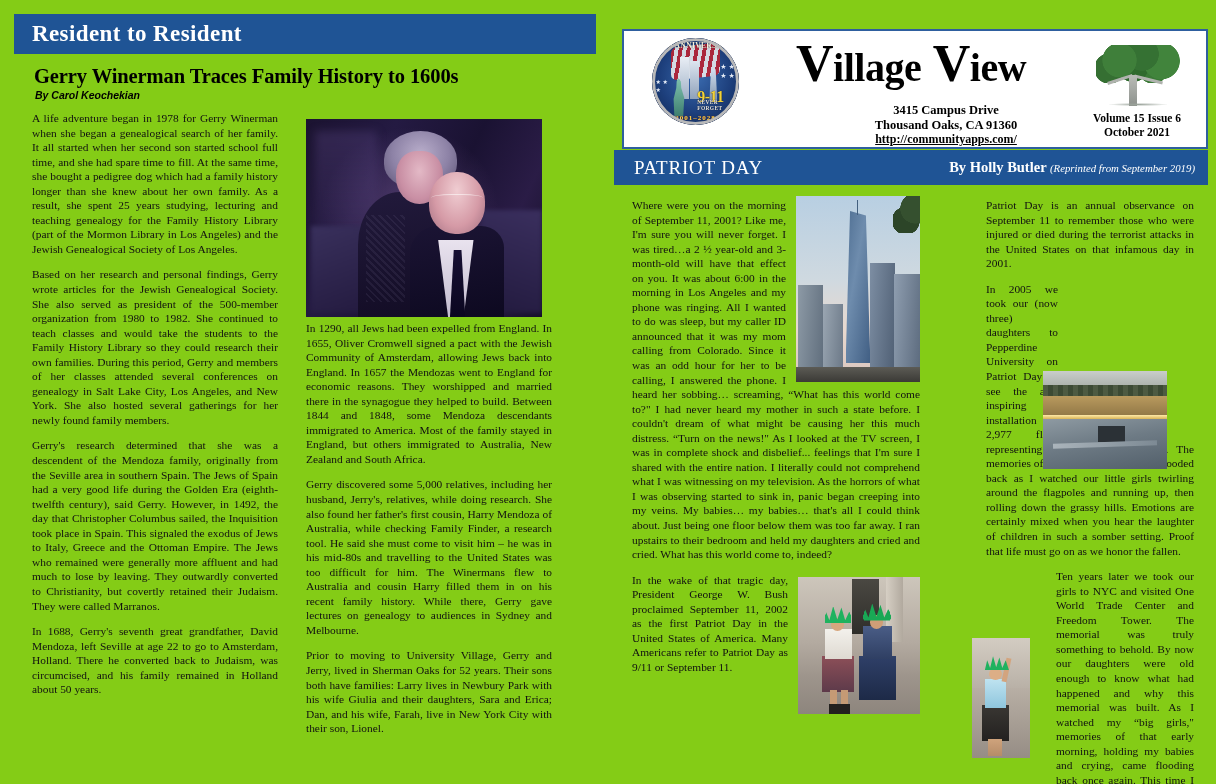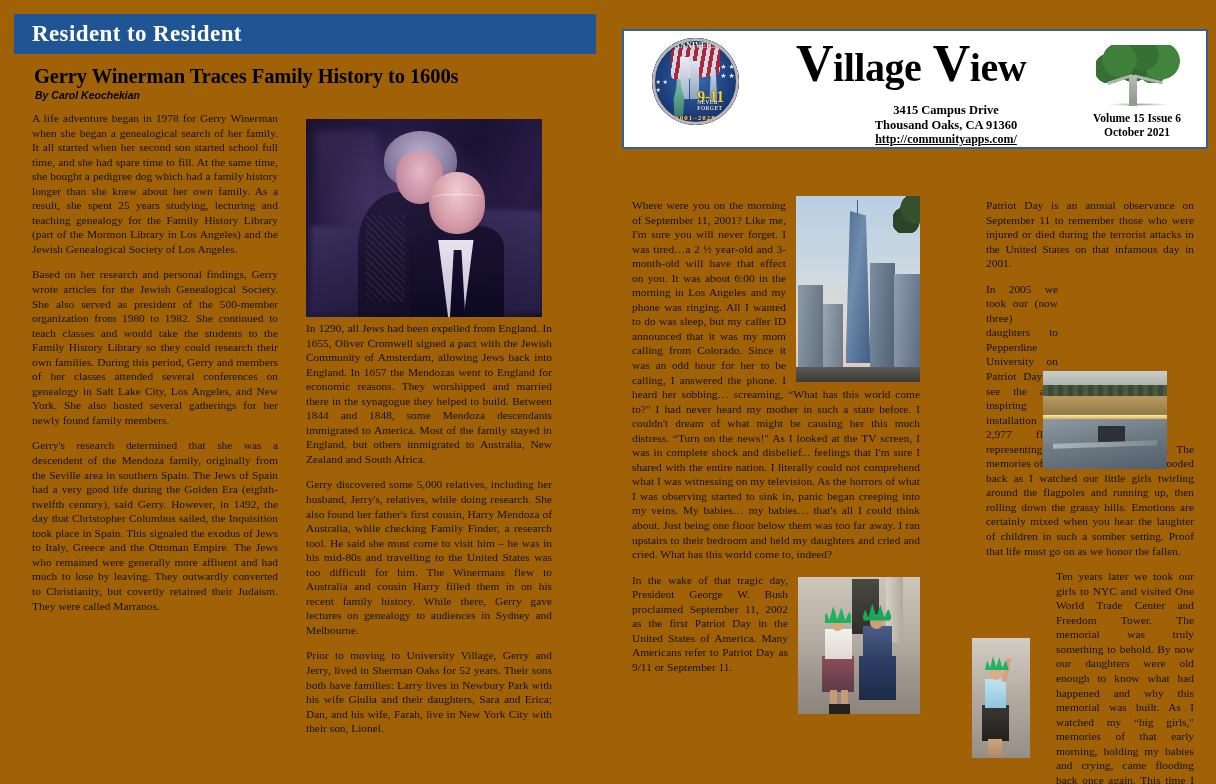--- a/index.html
+++ b/index.html
@@ -6,21 +6,21 @@
   html, body {
     margin: 0; padding: 0;
     width: 1216px; height: 784px;
     background: #ffffff;
     font-family: "Liberation Sans", sans-serif;
     overflow: hidden;
   }
   .page {
     position: relative;
     width: 1216px; height: 784px;
-    background: #a16207;
+    background: #84cc16;
   }
 
   
   .left-page {
     position: absolute;
     left: 14px; top: 14px;
     width: 582px; height: 756px;
   }
   .section-banner {
     width: 100%;
@@ -468,20 +468,21 @@
         <div class="pc-shirt"></div>
         <div class="pc-tie"></div>
         <div class="pc-man-head"></div>
         <div class="pc-man-glasses"></div>
       </div>
 
       <div class="lcol lcol-a bodytext">
         <p>A life adventure began in 1978 for Gerry Winerman when she began a genealogical search of her family. It all started when her second son started school full time, and she had spare time to fill. At the same time, she bought a pedigree dog which had a family history longer than she knew about her own family. As a result, she spent 25 years studying, lecturing and teaching genealogy for the Family History Library (part of the Mormon Library in Los Angeles) and the Jewish Genealogical Society of Los Angeles.</p>
         <p>Based on her research and personal findings, Gerry wrote articles for the Jewish Genealogical Society. She also served as president of the 500-member organization from 1980 to 1982. She continued to teach classes and would take the students to the Family History Library so they could research their own families. During this period, Gerry and members of her classes attended several conferences on genealogy in Salt Lake City, Los Angeles, and New York. She also hosted several gatherings for her newly found family members.</p>
         <p>Gerry's research determined that she was a descendent of the Mendoza family, originally from the Seville area in southern Spain. The Jews of Spain had a very good life during the Golden Era (eighth-twelfth century), said Gerry. However, in 1492, the day that Christopher Columbus sailed, the Inquisition took place in Spain. This signaled the exodus of Jews to Italy, Greece and the Ottoman Empire. The Jews who remained were generally more affluent and had much to lose by leaving. They outwardly converted to Christianity, but covertly retained their Judaism. They were called Marranos.</p>
+        <p>In 1688, Gerry's seventh great grandfather, David Mendoza, left Seville at age 22 to go to Amsterdam, Holland. There he converted back to Judaism, was circumcised, and his family remained in Holland about 50 years.</p>
       </div>
 
       <div class="lcol lcol-b bodytext" style="top:210px;">
         <p>In 1290, all Jews had been expelled from England. In 1655, Oliver Cromwell signed a pact with the Jewish Community of Amsterdam, allowing Jews back into England. In 1657 the Mendozas went to England for economic reasons. They worshipped and married there in the synagogue they helped to build. Between 1844 and 1848, some Mendoza descendants immigrated to America. Most of the family stayed in England, but others immigrated to Australia, New Zealand and South Africa.</p>
         <p>Gerry discovered some 5,000 relatives, including her husband, Jerry's, relatives, while doing research. She also found her father's first cousin, Harry Mendoza of Australia, while checking Family Finder, a research tool. He said she must come to visit him – he was in his mid-80s and travelling to the United States was too difficult for him. The Winermans flew to Australia and cousin Harry filled them in on his recent family history. While there, Gerry gave lectures on genealogy to audiences in Sydney and Melbourne.</p>
         <p>Prior to moving to University Village, Gerry and Jerry, lived in Sherman Oaks for 52 years. Their sons both have families: Larry lives in Newbury Park with his wife Giulia and their daughters, Sara and Erica; Dan, and his wife, Farah, live in New York City with their son, Lionel.</p>
       </div>
 
     </div>
   </div>
@@ -525,20 +526,24 @@
         <div class="oak-ground"></div>
       </div>
 
       <div class="mast-vol">
         <div>Volume 15 Issue 6</div>
         <div>October 2021</div>
       </div>
 
     </div>
 
+    <div class="patriot-banner">
+      <span class="pb-title">PATRIOT DAY</span>
+      <span class="pb-right"><span>By Holly Butler</span> <span class="pb-reprint">(Reprinted from September 2019)</span></span>
+    </div>
 
     <div class="right-body">
 
       <div class="rcol rcol-1 bodytext">
         <div class="img-wtc">
           <div class="wtc-sky"></div>
           <div class="wtc-b1"></div>
           <div class="wtc-b2"></div>
           <div class="wtc-b3"></div>
           <div class="wtc-b4"></div>

